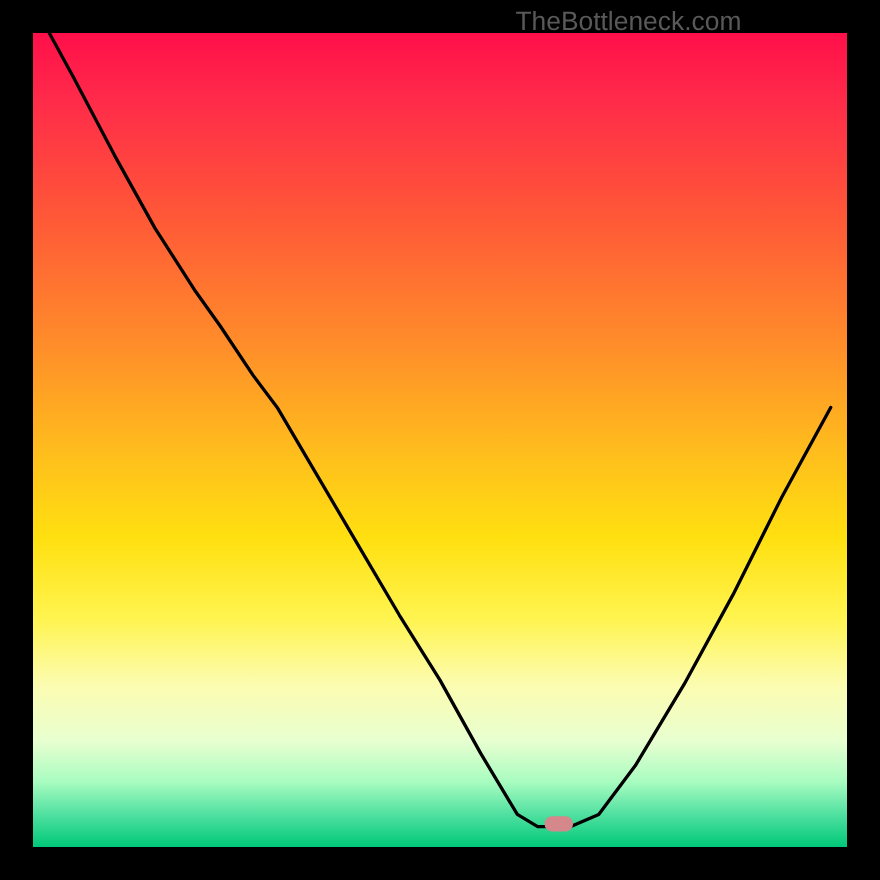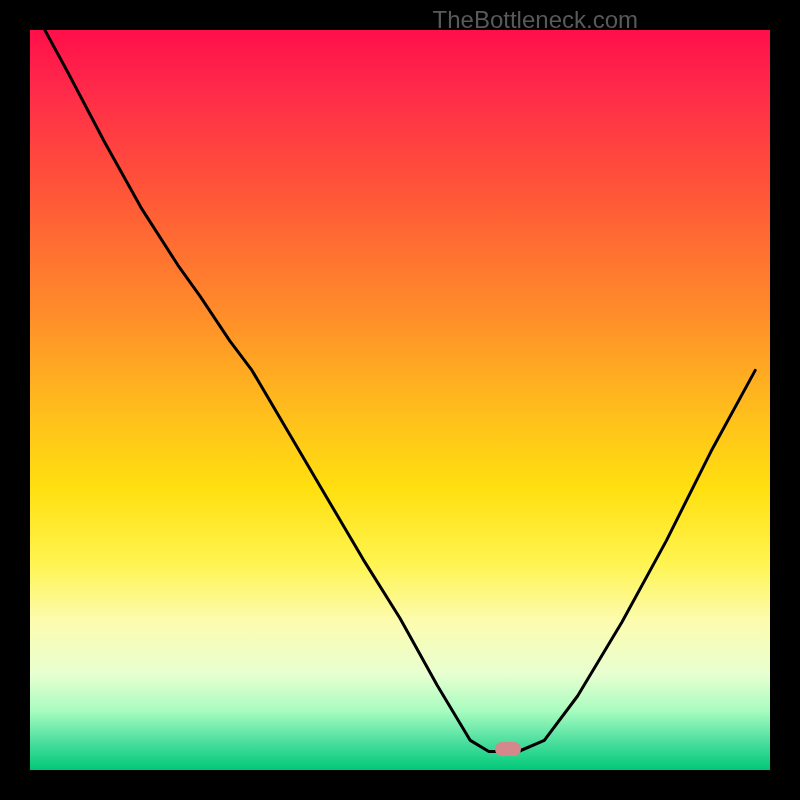--- a/index.html
+++ b/index.html
@@ -8,20 +8,21 @@
     width: 800px;
     height: 800px;
     background: #000;
     font-family: Arial, Helvetica, sans-serif;
     position: relative;
   }
   .container {
     width: 656px;
     height: 800px;
     position: relative;
+    padding-left: 36px;
   }
   .watermark {
     position: absolute;
     top: 6px;
     right: 18px;
     color: #595959;
     font-size: 24px;
     font-weight: 500;
     z-index: 20;
   }

